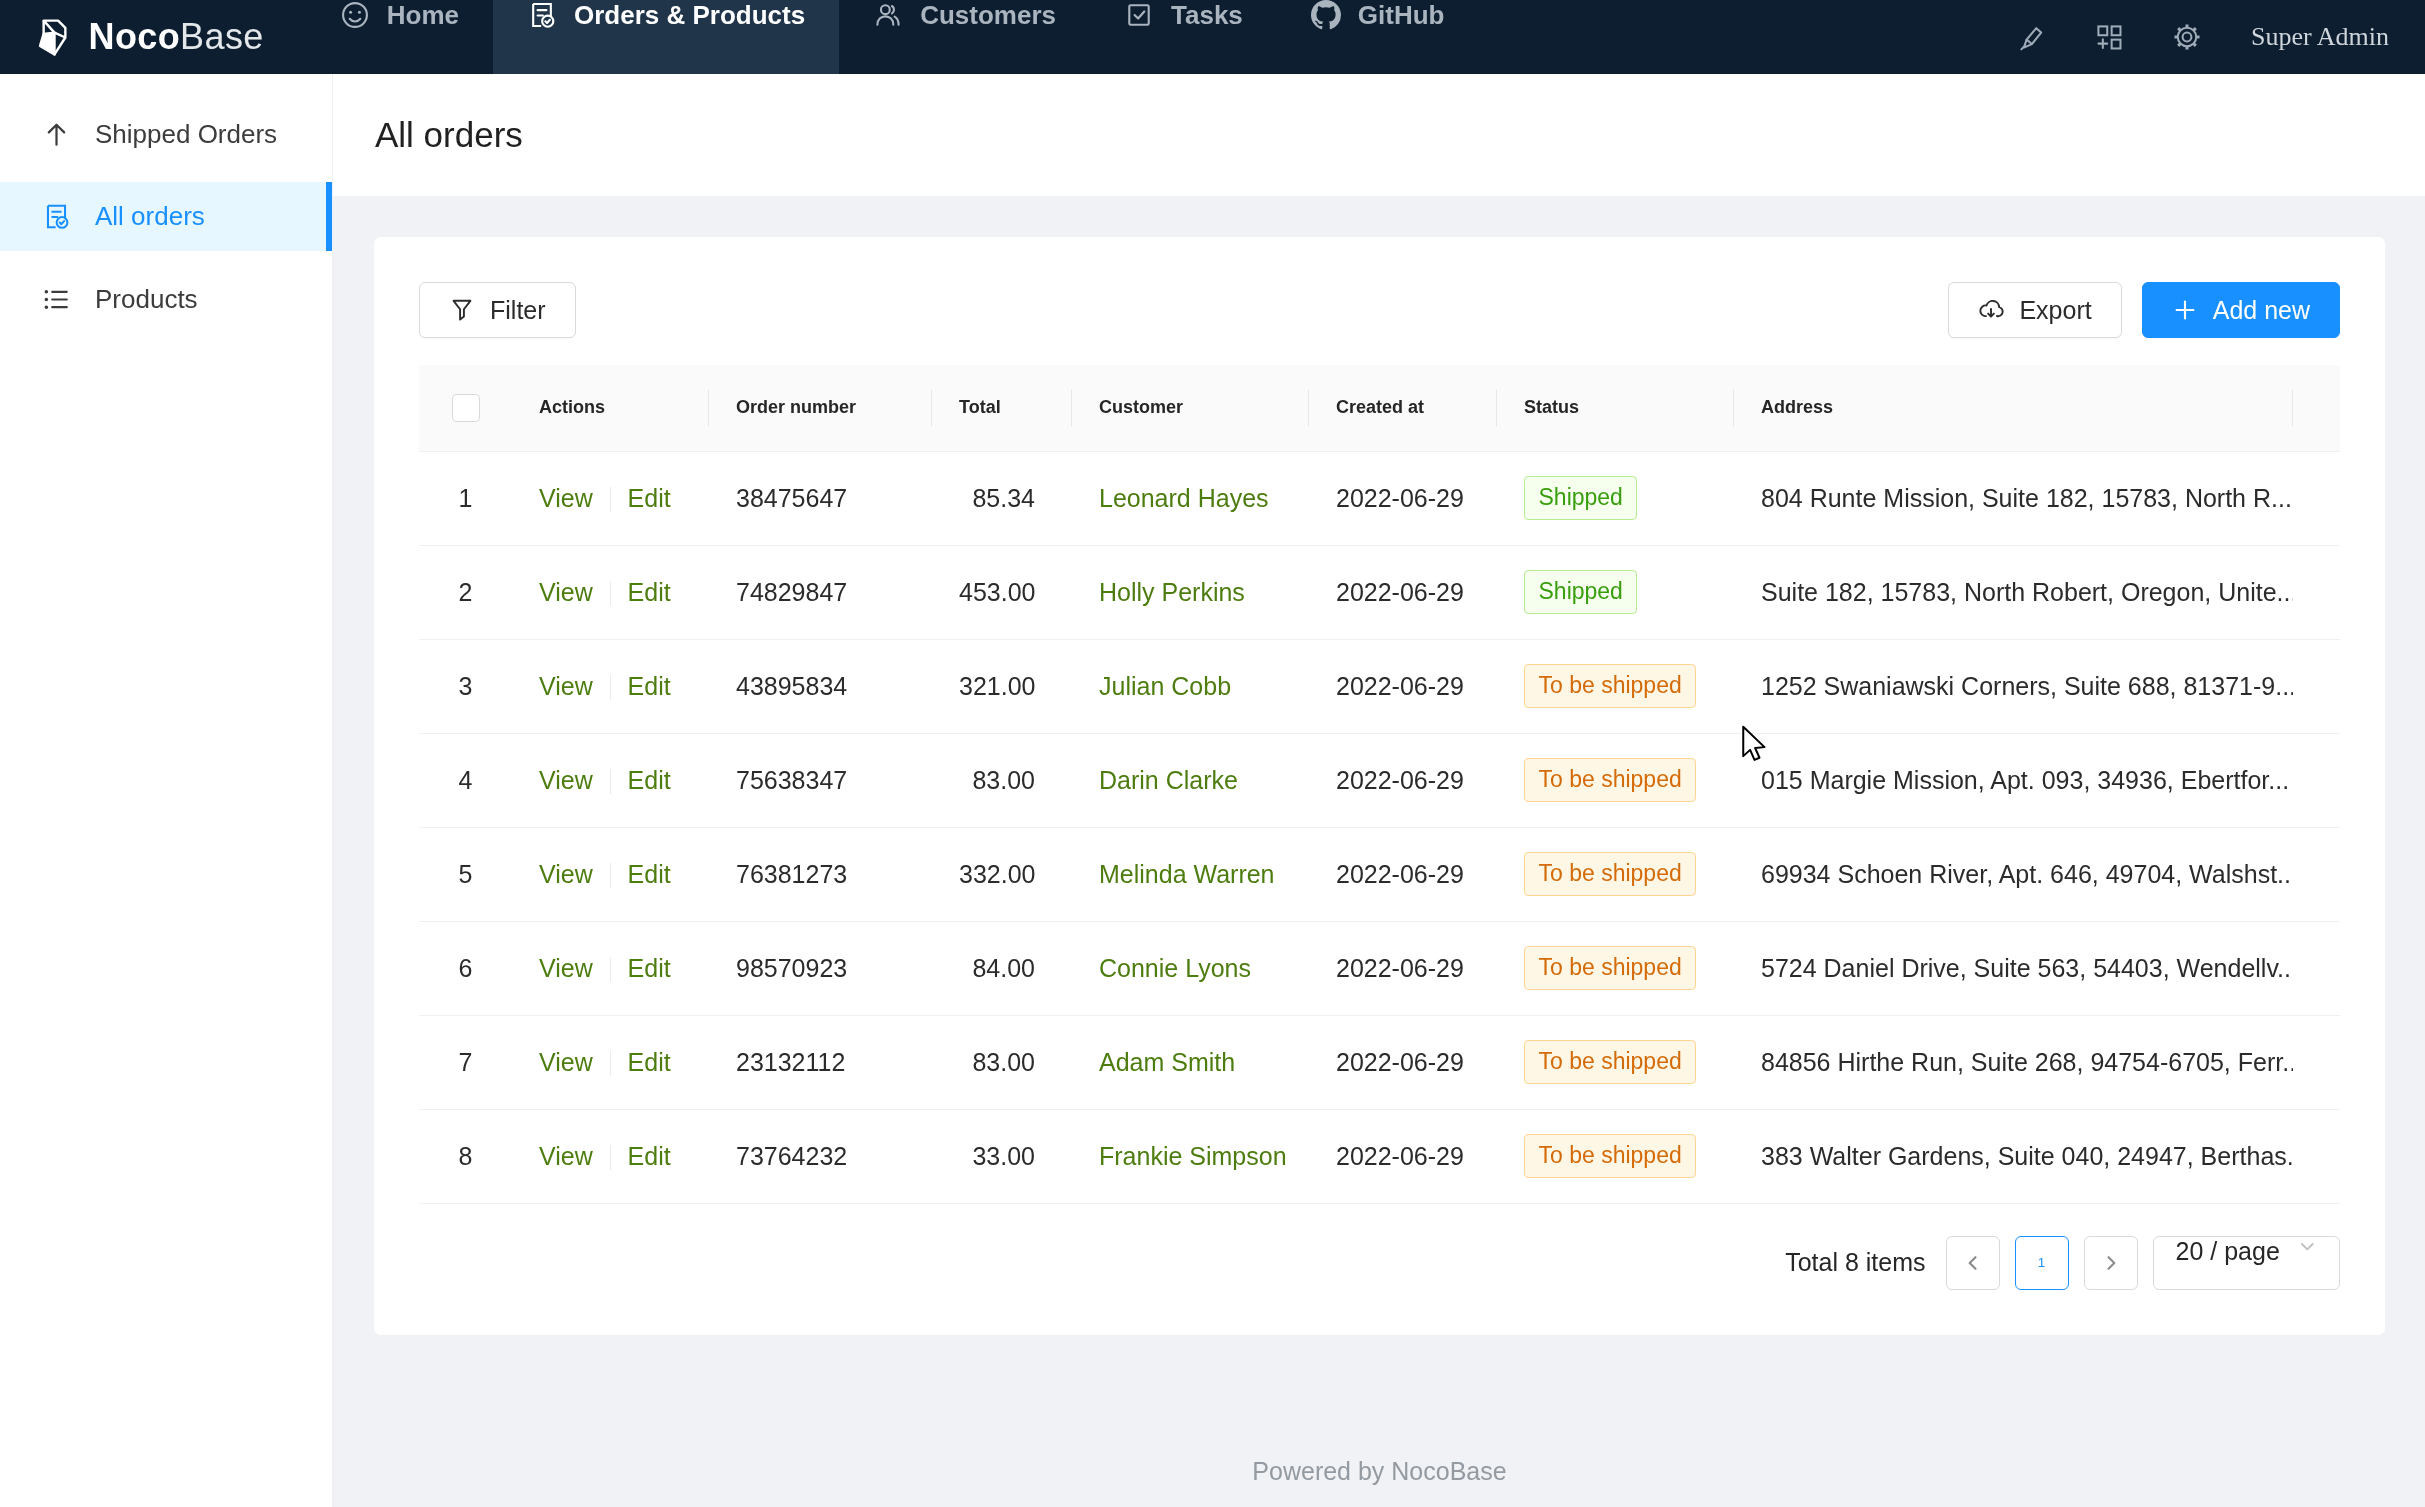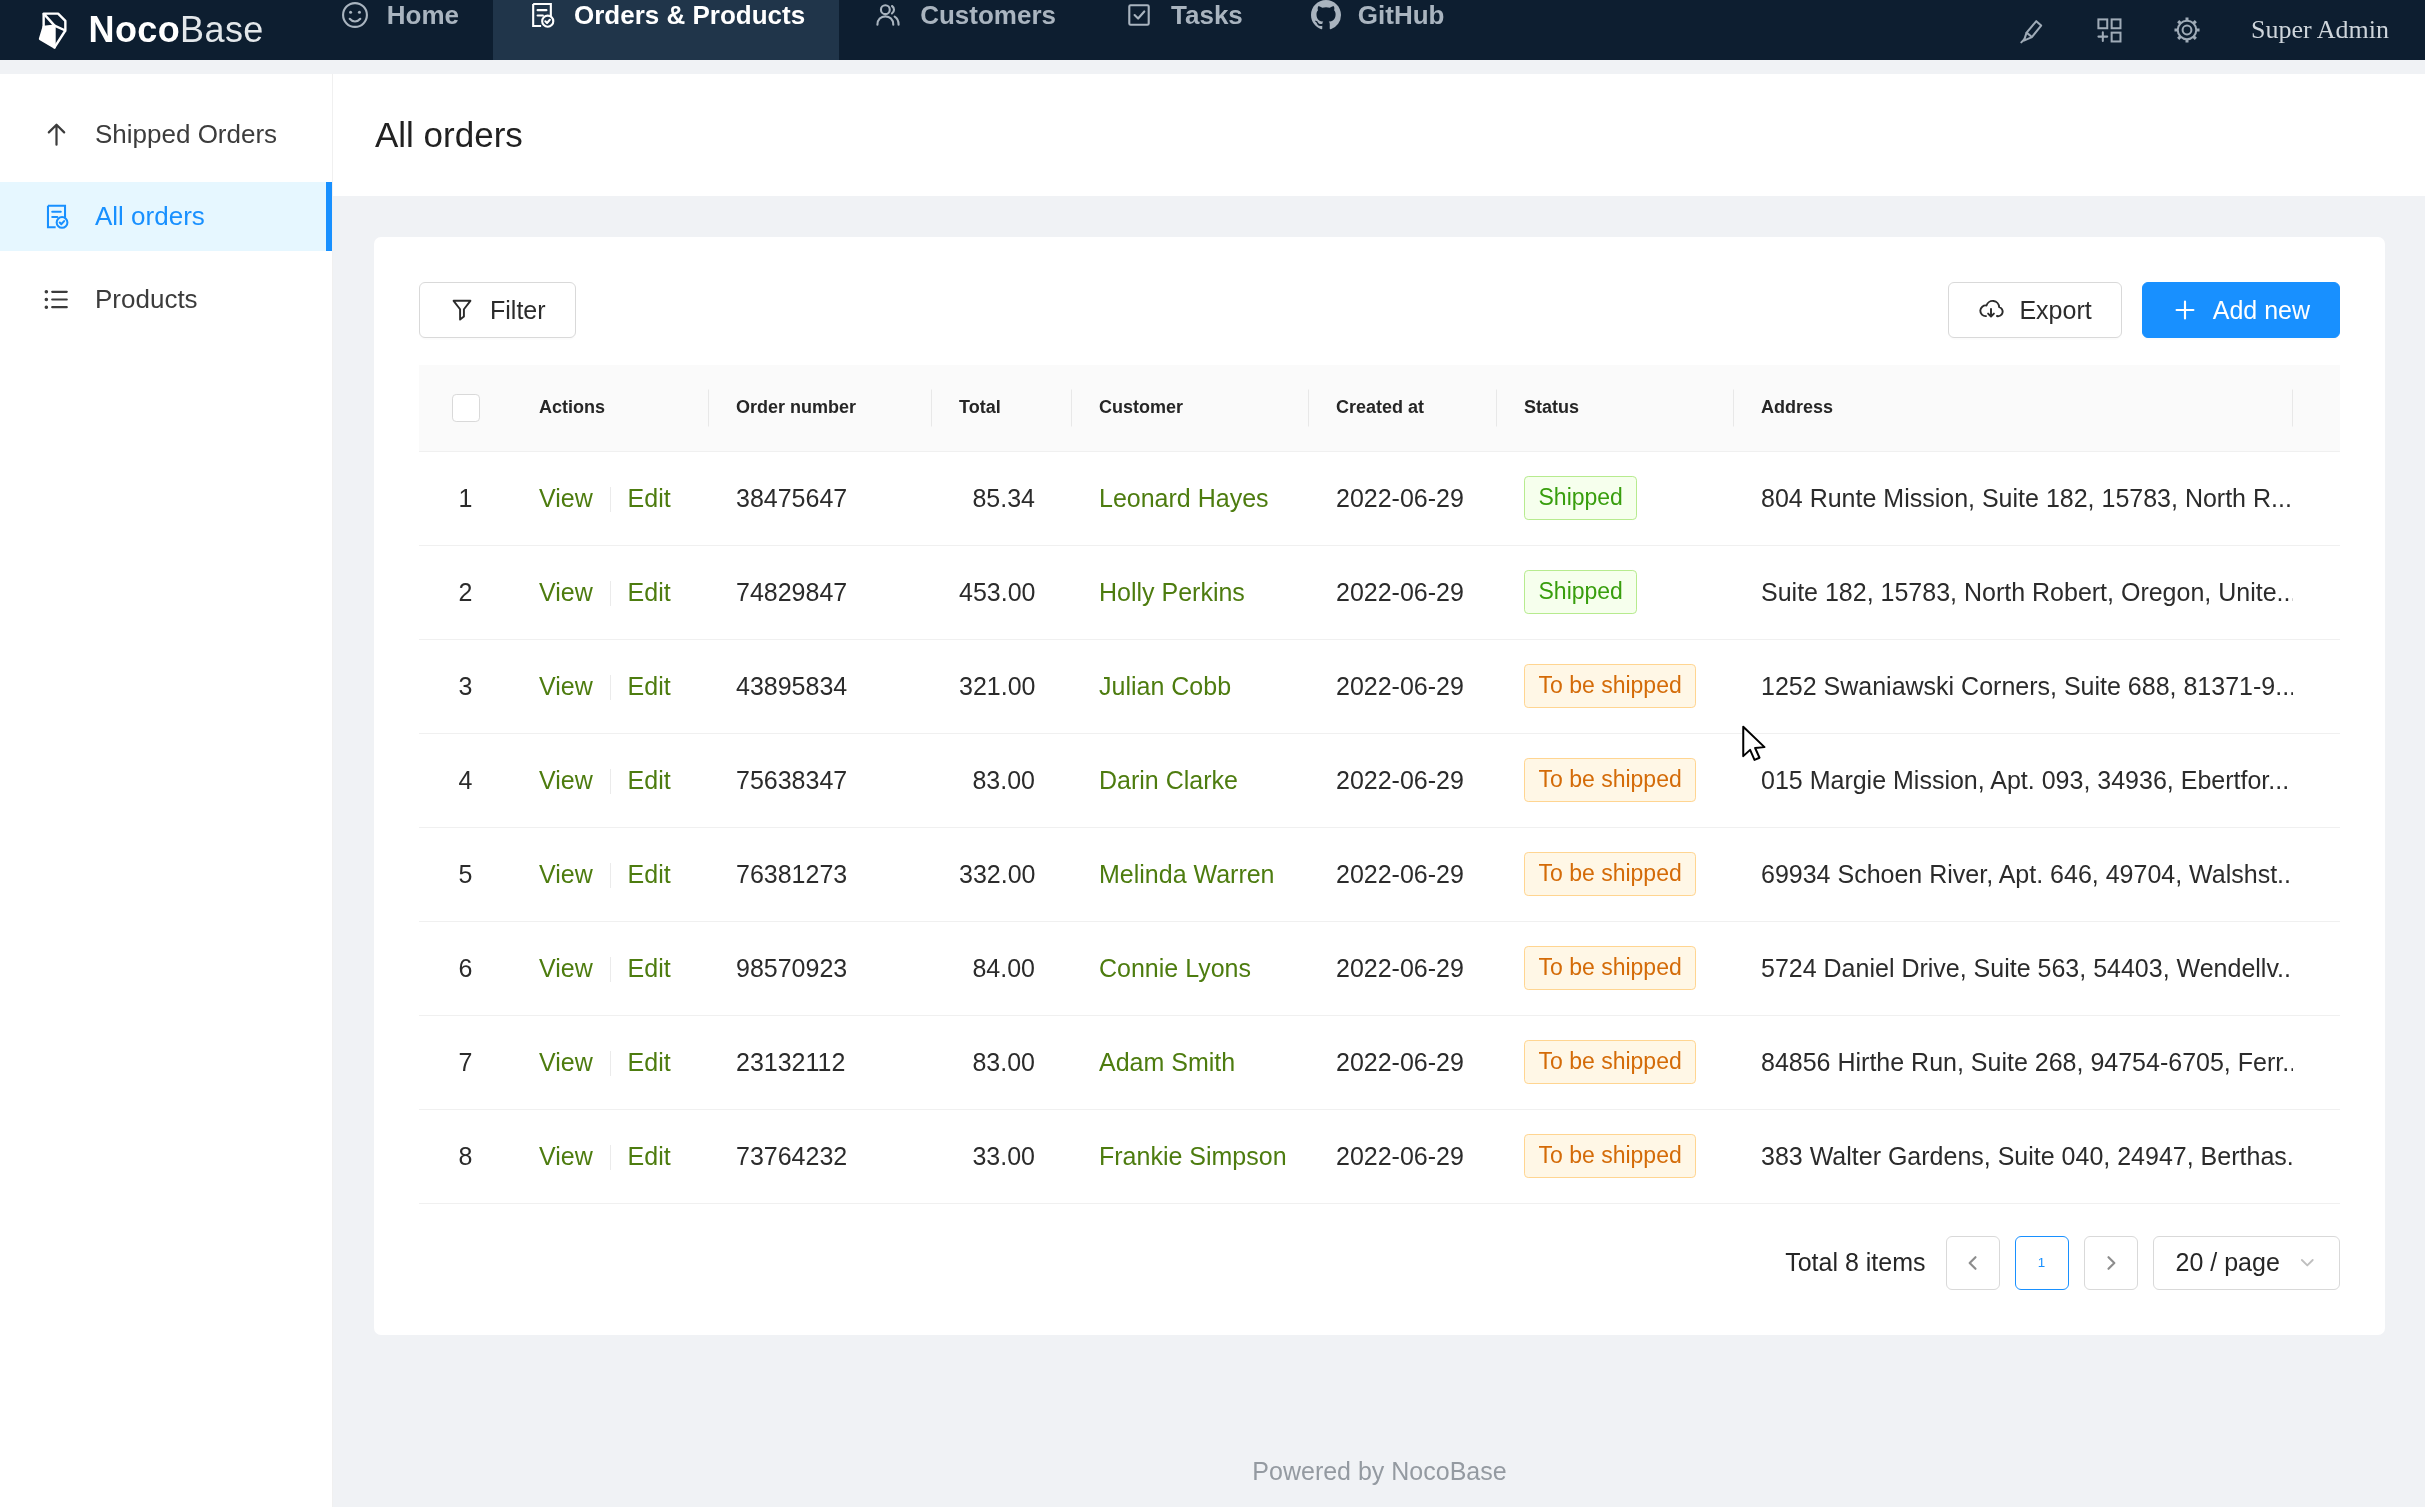--- a/index.html
+++ b/index.html
@@ -8,21 +8,21 @@
     font-family: "Liberation Sans", sans-serif;
     background: #f0f2f5;
     color: #2b2b2b;
     overflow: hidden;
     position: relative;
   }
   svg { display: block; }
 
   
   .topnav {
-    position: absolute; top: 0; left: 0; right: 0; height: 60px;
+    position: absolute; top: 0; left: 0; right: 0; height: 74px;
     background: #0d1e30; display: flex; align-items: stretch; color: #a9b4bf;
     z-index: 10;
   }
   .brand { display: flex; align-items: center; gap: 13.5px; padding: 0 42px 0 34px; }
   .brand-text { font-size: 36px; letter-spacing: 0.4px; white-space: nowrap; }
   .brand-bold { color: #ffffff; font-weight: bold; }
   .brand-light { color: #e3e7ea; font-weight: 300; }
   .nav-tabs { display: flex; align-items: stretch; }
   .nav-tab {
     display: flex; gap: 17px; padding: 0 34px;
@@ -103,21 +103,21 @@
   .pagination { display: flex; justify-content: flex-end; align-items: center; gap: 15px; margin-top: 32px; font-size: 25px; color: #262626; }
   .pg-total { margin-right: 5px; }
   .pg-btn {
     width: 54px; height: 54px; background: #fff; border: 0.8px solid #d9d9d9; border-radius: 6px;
     display: flex; align-items: center; justify-content: center; color: #8d8d8d; cursor: pointer;
   }
   .pg-btn svg { width: 20px; height: 20px; }
   .pg-btn.current { border-color: #1890ff; color: #1890ff; }
   .pg-size {
     height: 54px; background: #fff; border: 0.8px solid #d9d9d9; border-radius: 6px;
-    display: flex; align-items: center; gap: 18.6px; padding: 0 22px; cursor: pointer;
+    display: flex; gap: 18.6px; padding: 0 22px; cursor: pointer;
   }
   .pg-size .chev { color: #bfbfbf; }
   .pg-size .chev svg { width: 18.6px; height: 18.6px; }
 
   .footer {
     position: absolute; left: 333px; right: 0; top: 1457px;
     text-align: center; font-size: 25px; color: #949aa1;
   }
 
   .cursor { position: absolute; left: 1737px; top: 725px; z-index: 100; pointer-events: none; }

